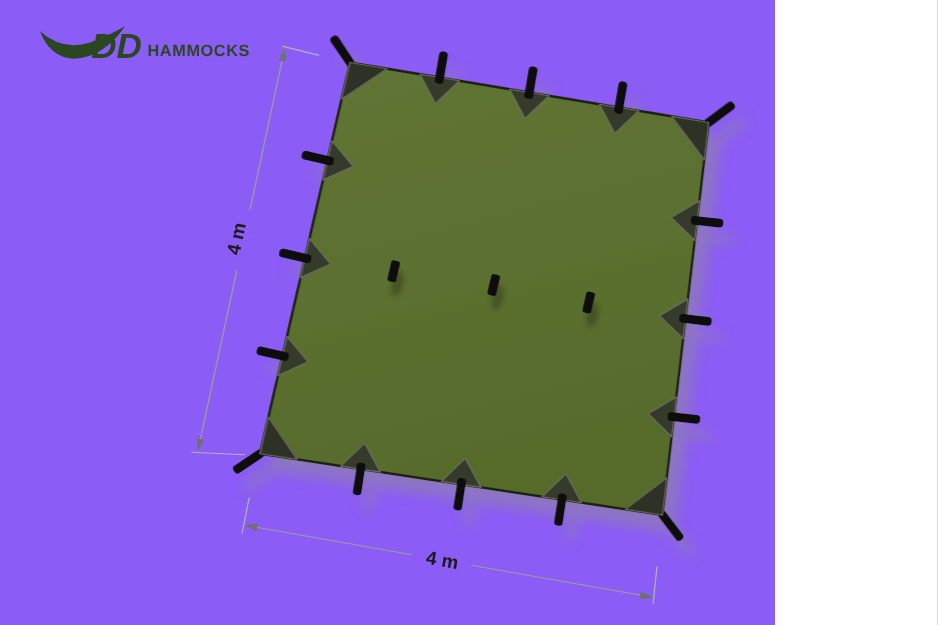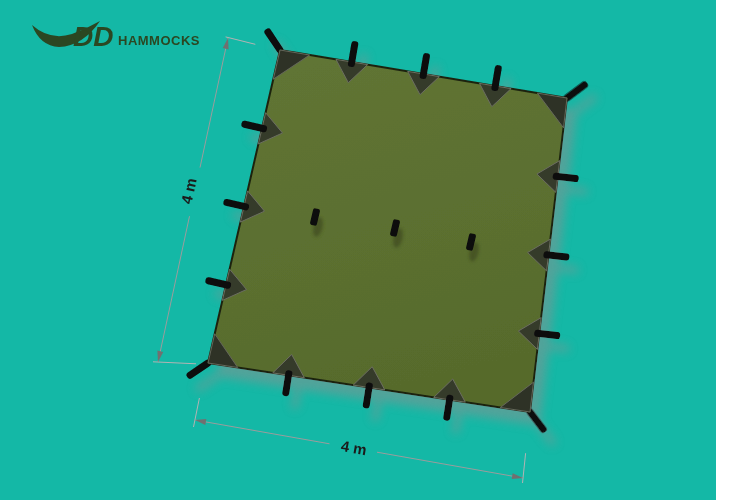--- a/index.html
+++ b/index.html
@@ -1,16 +1,16 @@
 <!DOCTYPE html>
 <html><head>
 <meta charset="utf-8">
 <style>
   html,body{margin:0;padding:0;background:#ffffff;}
-  .stage{position:relative;width:716px;height:500px;background:#14b8a6;overflow:hidden;
+  .stage{position:relative;width:620px;height:500px;background:#8b5cf6;overflow:hidden;
          font-family:"Liberation Sans",sans-serif;}
   .tarp{stroke:#1c2410;stroke-width:2;stroke-linejoin:round;}
   .patch{fill:#363a2a;stroke:#6b6e60;stroke-width:1;stroke-linejoin:round;}
   .cpatch{fill:#2f3326;stroke:#64675a;stroke-width:1;stroke-linejoin:round;}
   .tab{fill:#0d0d0d;}
   .ctab{fill:#0b0b0b;}
   .dimline{stroke:#9c9c9c;stroke-width:1;fill:none;}
   .dimtick{stroke:#b3b3b3;stroke-width:1;fill:none;}
   .dimarrow{fill:#707070;}
   .dimlabel{font-family:"Liberation Sans",sans-serif;font-size:15px;font-weight:bold;

